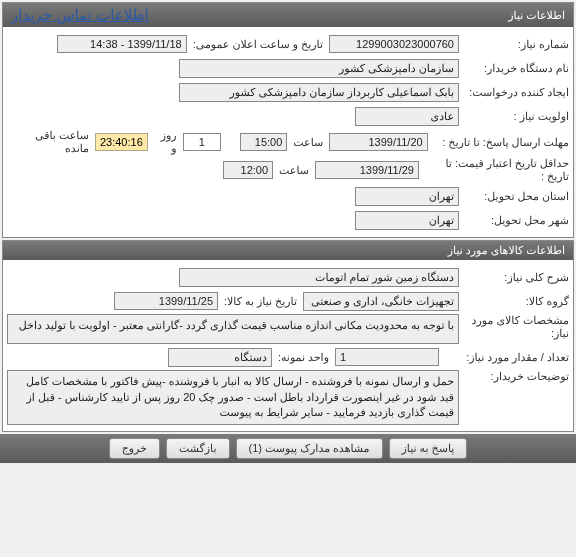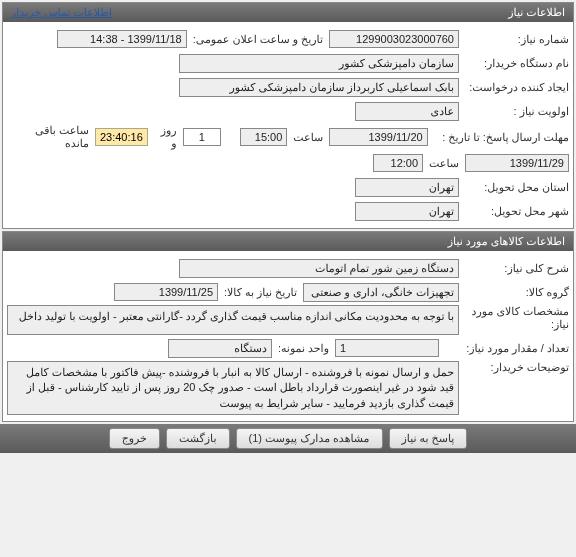--- a/index.html
+++ b/index.html
@@ -100,21 +100,21 @@
   border-radius: 3px;
   padding: 3px 12px;
   font-size: 11px;
   color: #333;
   cursor: pointer;
 }
 .link {
   color: #2a5aaa;
   text-decoration: underline;
   cursor: pointer;
-  font-size: 11px;
+  font-size: 15px;
 }
 </style>
 </head>
 <body>
 
 <div class="panel">
   <div class="panel-header">
     <span>اطلاعات نیاز</span>
     <span class="link">اطلاعات تماس خریدار</span>
   </div>
@@ -150,20 +150,23 @@
       <span class="inline-label">ساعت</span>
       <span class="field w50">15:00</span>
       <span style="width:20px"></span>
       <span class="field field-input w40" style="text-align:center">1</span>
       <span class="inline-label">روز و</span>
       <span class="remaining">23:40:16</span>
       <span class="inline-label">ساعت باقی مانده</span>
     </div>
 
     <div class="row">
+      <span class="label-2line" style="width:150px">
+        <span>حداقل تاریخ اعتبار قیمت:</span>&nbsp;<span>تا تاریخ :</span>
+      </span>
       <span class="field w120">1399/11/29</span>
       <span class="inline-label">ساعت</span>
       <span class="field w50">12:00</span>
     </div>
 
     <div class="row">
       <span class="label">استان محل تحویل:</span>
       <span class="field w120">تهران</span>
     </div>
 

